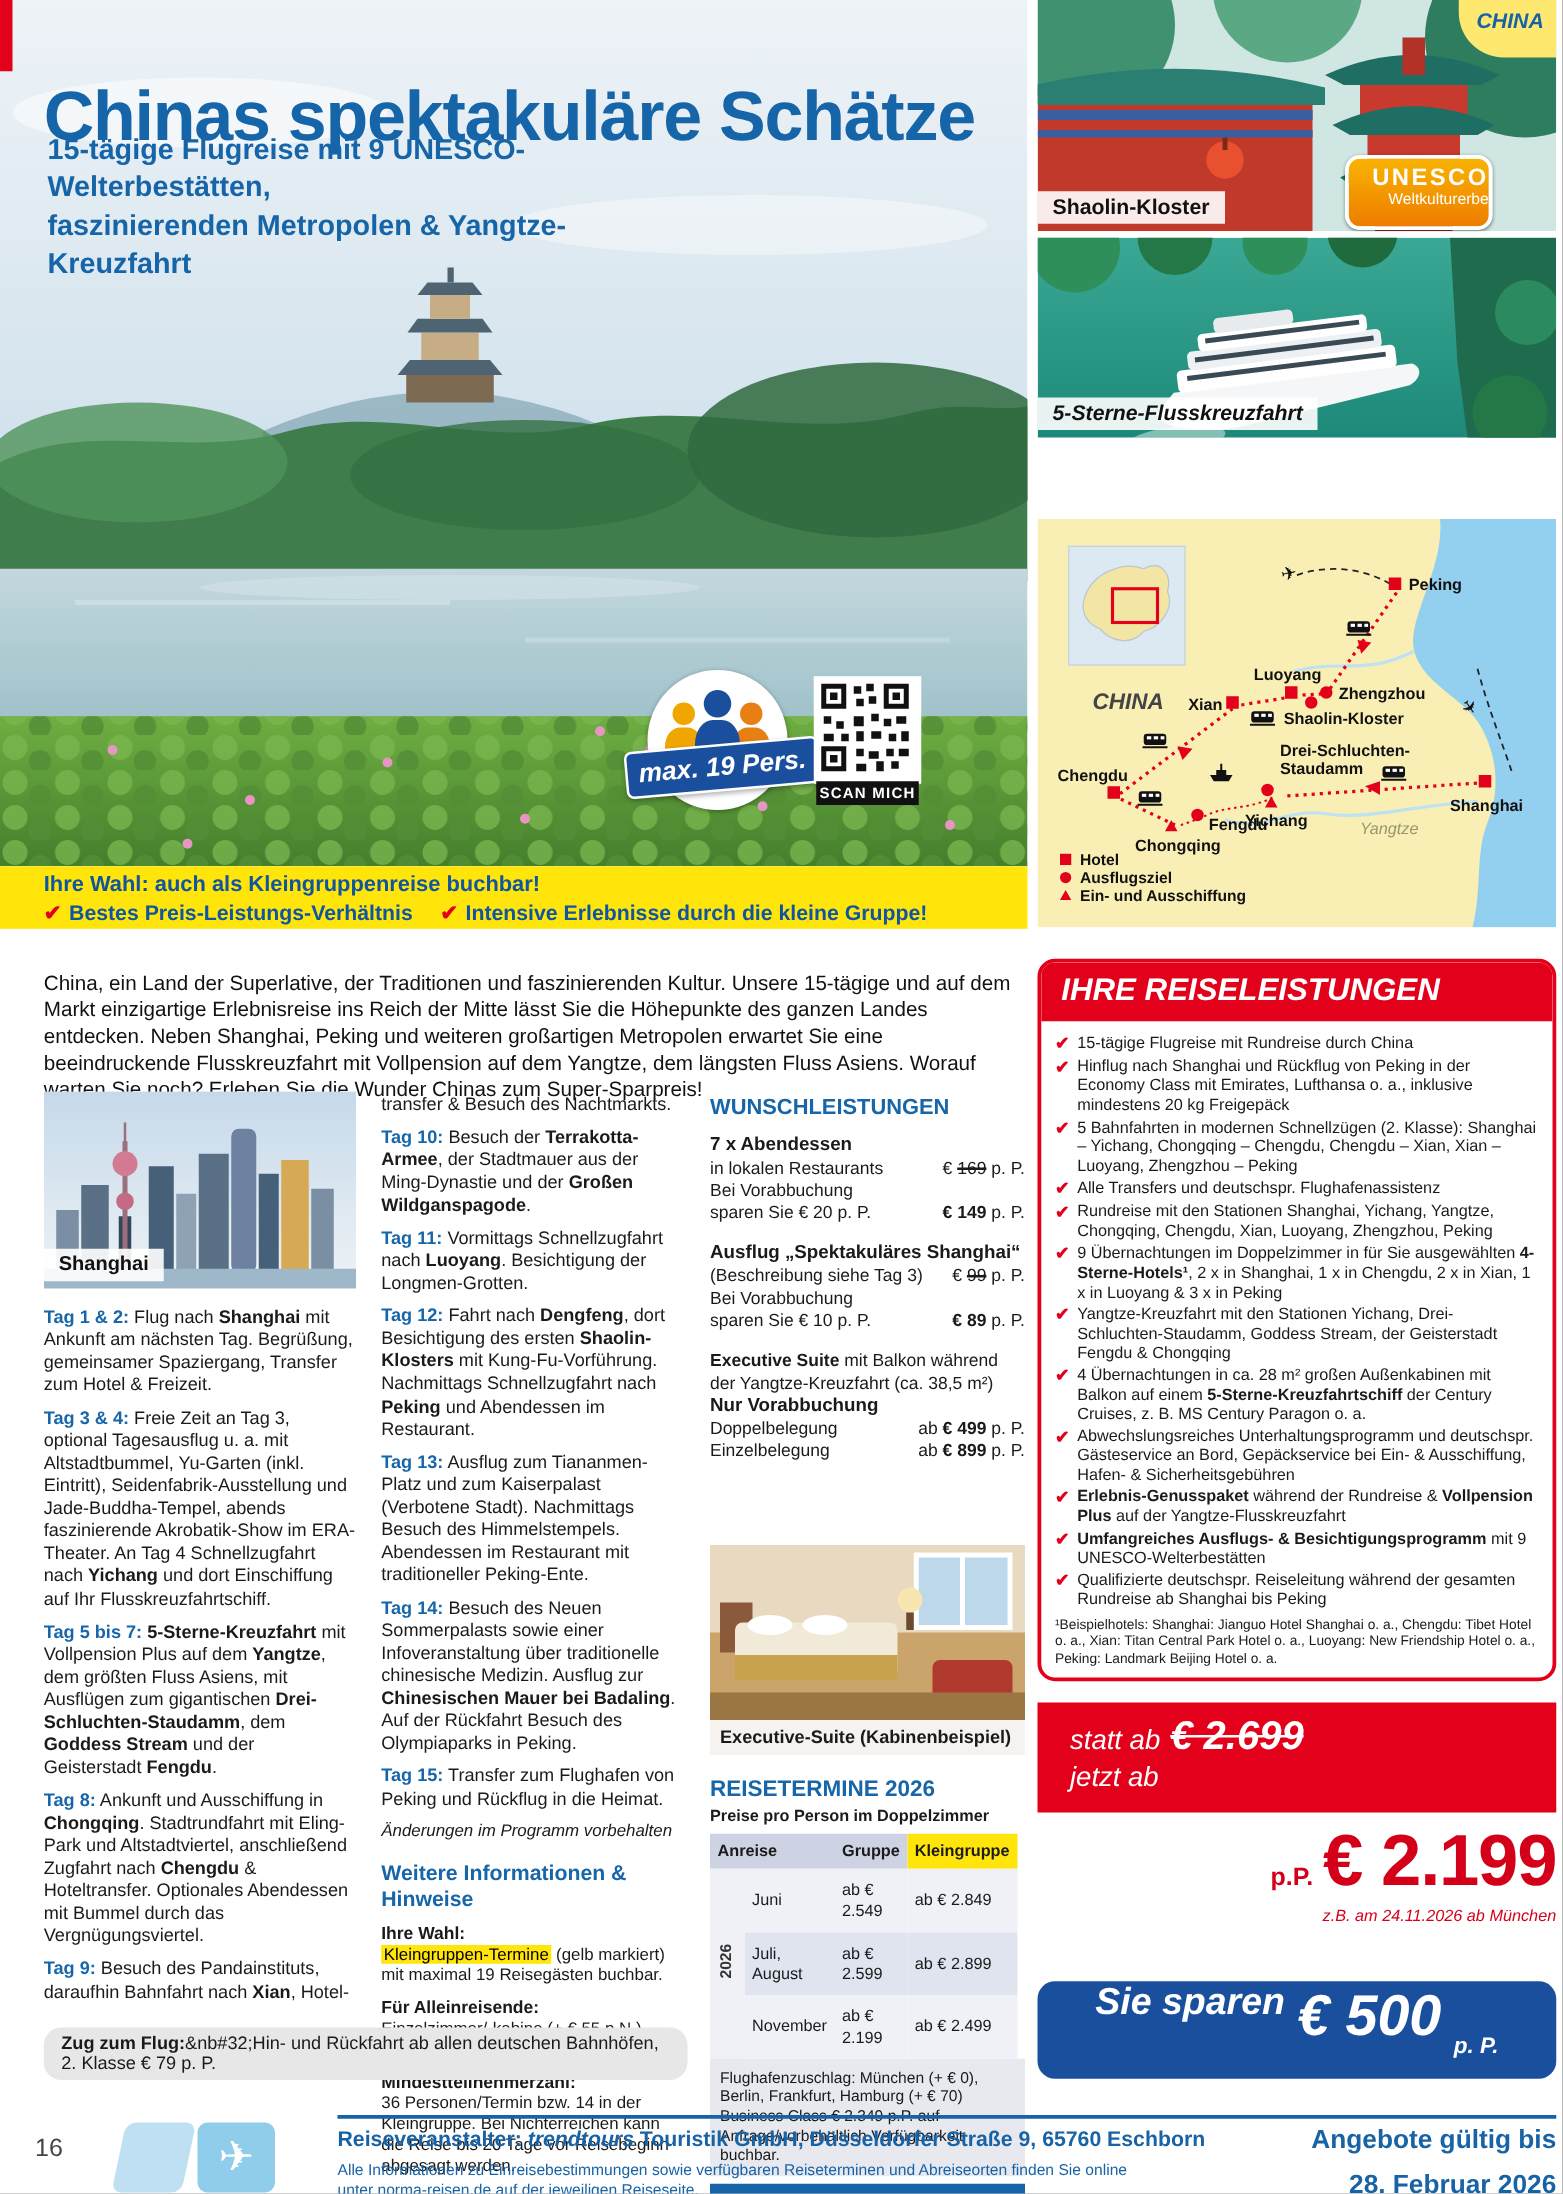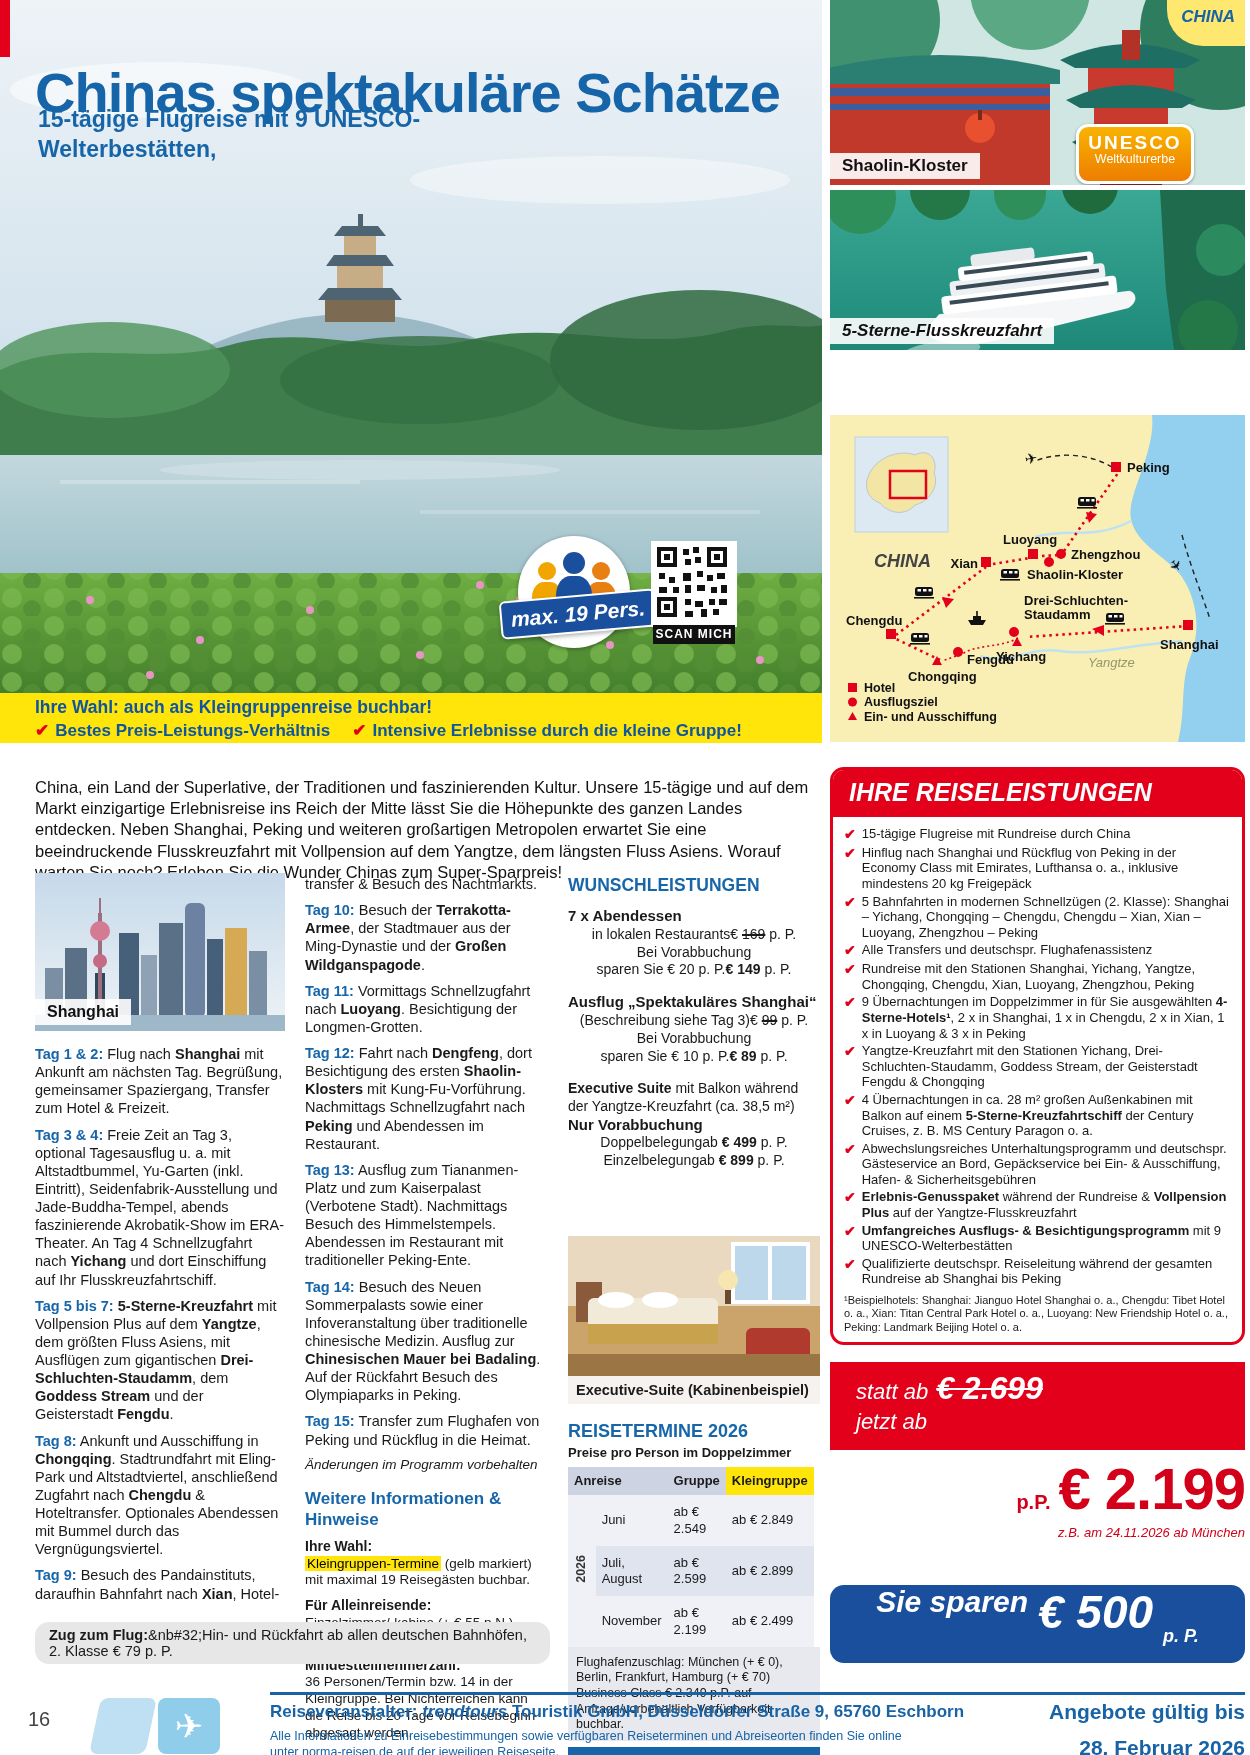--- a/index.html
+++ b/index.html
@@ -47,21 +47,21 @@
      font-weight:bold;font-size:16px;padding:3px 12px;}
   .day{margin:0 0 8px 0;}
   .daylbl{color:#1666a9;font-weight:bold;}
   .itin-note{font-style:italic;font-size:13.5px;margin:4px 0 14px 0;}
   .info-h{color:#1666a9;font-weight:bold;font-size:17px;margin:6px 0 8px 0;}
   .info-label{font-weight:bold;font-size:14px;margin-top:8px;}
   .info-text{font-size:13.5px;line-height:1.25;}
 
   .w-head{color:#1666a9;font-weight:bold;font-size:17.5px;margin-bottom:10px;}
   .w-title{font-weight:bold;font-size:15px;}
-  .w-row{display:flex;justify-content:center;font-size:14px;line-height:1.28;}
+  .w-row{display:flex;justify-content:space-between;font-size:14px;line-height:1.28;}
   .w-block{margin-bottom:14px;}
   .w-bold{font-weight:normal;}
   .suite-photo{position:relative;width:252px;height:140px;margin-top:66px;overflow:hidden;}
   .suite-caption{background:#f6f2f0;font-weight:bold;font-size:14.5px;padding:5px 8px;}
   .rt-head{color:#1666a9;font-weight:bold;font-size:18px;margin:16px 0 2px 0;}
   .rt-sub{font-weight:bold;font-size:13px;margin-bottom:6px;}
   table.rt{border-collapse:collapse;width:199px;font-size:13px;}
   table.rt th{background:#cdd3e2;font-weight:bold;text-align:left;padding:6px 6px;font-size:13px;}
   table.rt th.kg{background:#ffe50a;text-align:center;}
   table.rt th.gr{text-align:center;}
@@ -77,21 +77,21 @@
      padding:0 14px;box-sizing:border-box;font-size:14.5px;border-radius:14px;}
 
   
   .ph-shaolin{left:830px;top:0;width:415px;height:185px;overflow:hidden;}
   .ph-cruise{left:830px;top:190px;width:415px;height:160px;overflow:hidden;font-style:italic;}
   .map-box{left:830px;top:415px;width:415px;height:327px;overflow:hidden;}
   .china-tag{position:absolute;right:0;top:0;width:78px;height:46px;background:#ffe870;
      border-bottom-left-radius:36px;text-align:right;padding:7px 10px 0 0;box-sizing:border-box;
      color:#1763a6;font-style:italic;font-weight:bold;font-size:17px;}
   .unesco{position:absolute;left:246px;top:124px;width:112px;height:54px;border:3px solid #fff;border-radius:12px;
-     background:linear-gradient(#f9b301,#ee7d00);color:#fff;text-align:center;box-shadow:0 1px 3px rgba(0,0,0,.4);}
+     background:linear-gradient(#f9b301,#ee7d00);color:#fff;text-align:right;box-shadow:0 1px 3px rgba(0,0,0,.4);}
   .unesco .l1{font-size:19px;font-weight:bold;letter-spacing:2px;margin-top:5px;}
   .unesco .l2{font-size:12.5px;margin-top:-2px;}
 
   .leist{left:830px;top:767px;width:415px;border:3px solid #e2001a;border-radius:14px;overflow:hidden;
      background:#fff;box-sizing:border-box;}
   .leist-h{background:#e2001a;color:#fff;font-style:italic;font-weight:bold;font-size:25px;padding:8px 16px 10px 16px;}
   .leist-body{padding:9px 11px 8px 11px;}
   .leist-body ul{list-style:none;margin:0;padding:0;font-size:13px;line-height:1.2;}
   .leist-body li{display:flex;gap:6px;margin-bottom:2px;}
   .leist-body .ck{color:#e2001a;font-weight:bold;font-size:14px;flex:0 0 auto;}
@@ -184,20 +184,21 @@
           <circle cx="150" cy="675" r="4"></circle>
         <circle cx="480" cy="585" r="4"></circle>
       </g>
     </svg>
   </div>
   <div class="abs corner-bar"></div>
 
   <h1 class="abs title">Chinas spektakuläre Schätze</h1>
   <div class="abs subtitle">
     <div>15-tägige Flugreise mit 9 UNESCO-Welterbestätten,</div>
+    <div>faszinierenden Metropolen &amp; Yangtze-Kreuzfahrt</div>
   </div>
 
   <div class="abs badge-circle">
     <span class="person" style="left:14px;top:26px;">
       <span class="head" style="left:6px;top:0;width:18px;height:18px;background:#f0a500;"></span>
       <span class="body" style="left:0;top:20px;width:30px;height:38px;background:#f0a500;"></span>
     </span>
     <span class="person" style="left:68px;top:26px;">
       <span class="head" style="left:6px;top:0;width:18px;height:18px;background:#e87f12;"></span>
       <span class="body" style="left:0;top:20px;width:30px;height:38px;background:#e87f12;"></span>

